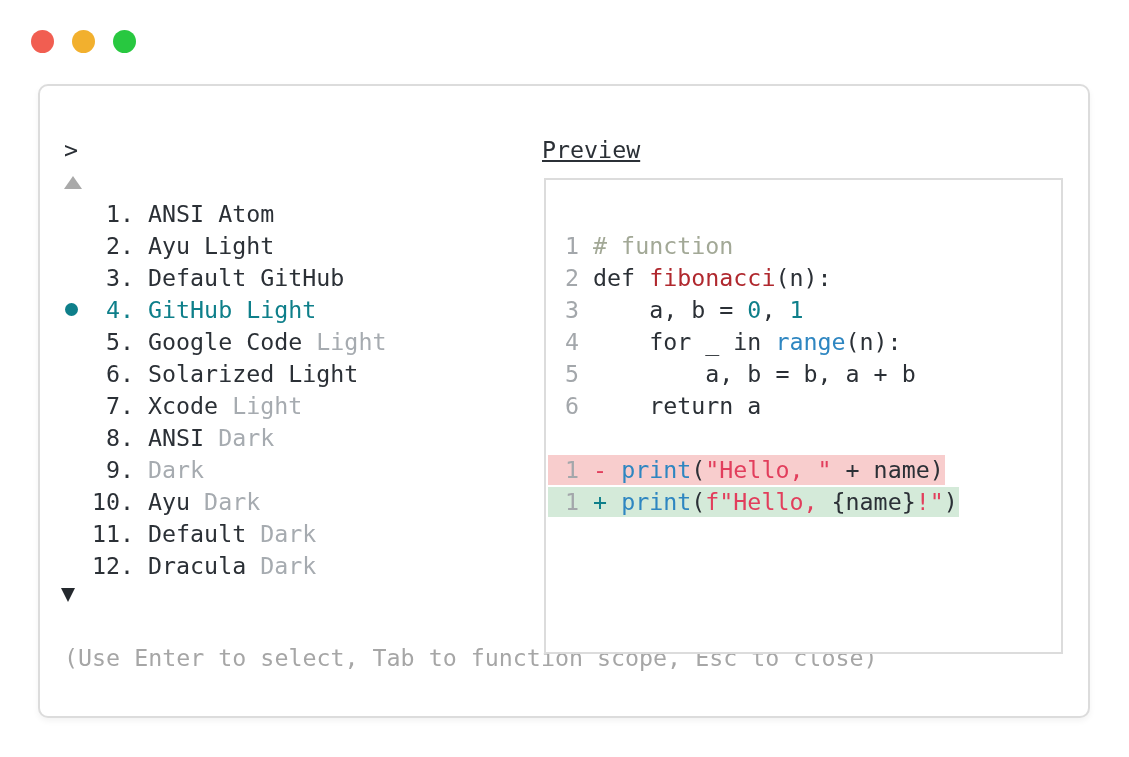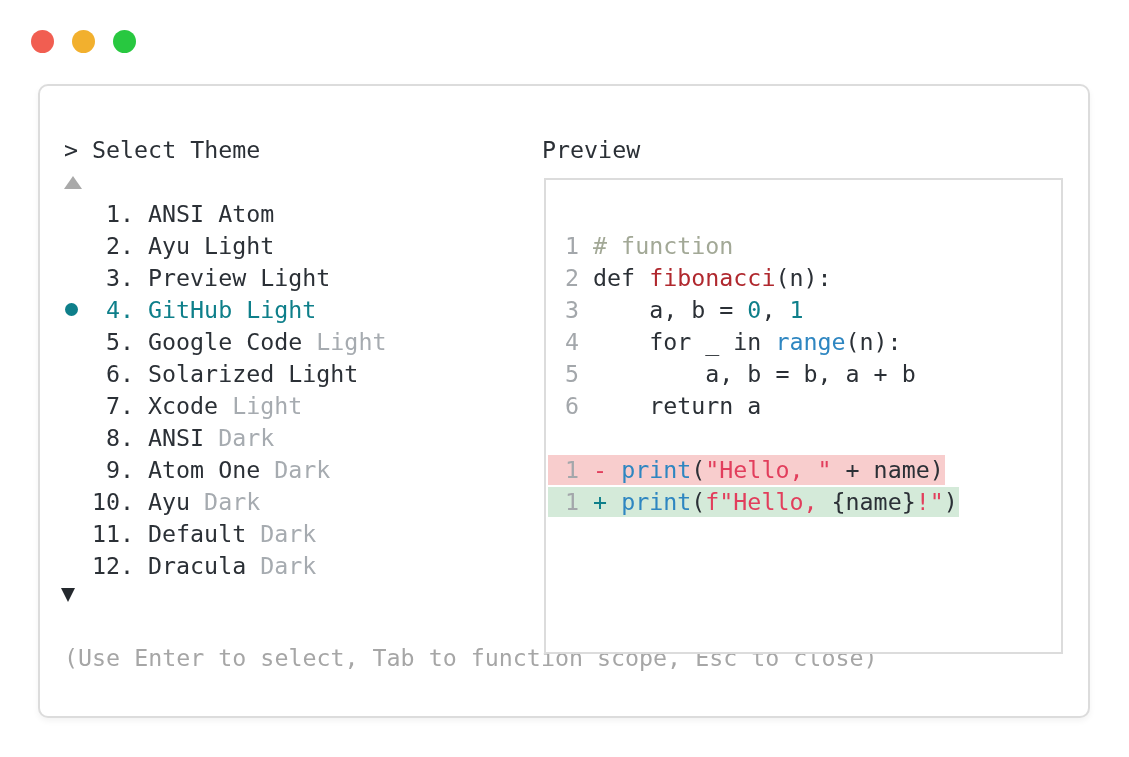--- a/index.html
+++ b/index.html
@@ -22,21 +22,21 @@
   .light-minimize{background:var(--minimize);}
   .light-zoom{background:var(--zoom);}
 
   .panel{
     position:absolute;left:38px;top:84px;width:1052px;height:634px;
     border:2px solid var(--border);border-radius:10px;background:#fff;
     box-shadow:0 3px 6px rgba(0,0,0,.05);
   }
   .prompt-sym{position:absolute;left:24px;top:48px;color:var(--dark);white-space:pre;}
   .picker-title{position:absolute;left:52px;top:48px;color:var(--dark);white-space:pre;}
-  .preview-label{position:absolute;left:502px;top:48px;color:var(--dark);white-space:pre;}
+  .preview-label{position:absolute;left:502px;top:48px;color:var(--dark);white-space:pre;text-decoration:underline;}
 
   .scroll-up{position:absolute;left:24px;top:90px;width:0;height:0;
     border-left:9px solid transparent;border-right:9px solid transparent;
     border-bottom:13px solid #a9a9a9;}
   .scroll-down{position:absolute;left:21px;top:502px;width:0;height:0;
     border-left:7px solid transparent;border-right:7px solid transparent;
     border-top:14px solid #24292e;}
 
   .theme-list{position:absolute;left:24px;top:112px;}
   .theme-item{display:flex;height:32px;line-height:32px;color:var(--dark);white-space:pre;}
@@ -72,42 +72,41 @@
 <body>
 
 <div class="traffic">
   <span class="light light-close"></span>
   <span class="light light-minimize"></span>
   <span class="light light-zoom"></span>
 </div>
 
 <div class="panel">
   <span class="prompt-sym">&gt;</span>
-  <span class="picker-title">Select Theme</span>
   <span class="preview-label">Preview</span>
 
   <div class="scroll-up"></div>
 
   <div class="theme-list">
       <div class="theme-item">
     <span class="marker"></span>
     <span class="numfield">1.</span>
     <span class="label">ANSI Atom</span>
     <span class="variant"></span>
   </div>
       <div class="theme-item">
     <span class="marker"></span>
     <span class="numfield">2.</span>
     <span class="label">Ayu Light</span>
     <span class="variant"></span>
   </div>
       <div class="theme-item">
     <span class="marker"></span>
     <span class="numfield">3.</span>
-    <span class="label">Preview Light</span>
+    <span class="label">Default GitHub</span>
     <span class="variant"></span>
   </div>
       <div class="theme-item selected">
     <span class="marker dot"></span>
     <span class="numfield">4.</span>
     <span class="label">GitHub Light</span>
     <span class="variant"></span>
   </div>
       <div class="theme-item">
     <span class="marker"></span>
@@ -129,21 +128,20 @@
   </div>
       <div class="theme-item">
     <span class="marker"></span>
     <span class="numfield">8.</span>
     <span class="label">ANSI</span>
     <span class="variant"> Dark</span>
   </div>
       <div class="theme-item">
     <span class="marker"></span>
     <span class="numfield">9.</span>
-    <span class="label">Atom One</span>
     <span class="variant"> Dark</span>
   </div>
       <div class="theme-item">
     <span class="marker"></span>
     <span class="numfield">10.</span>
     <span class="label">Ayu</span>
     <span class="variant"> Dark</span>
   </div>
       <div class="theme-item">
     <span class="marker"></span>

